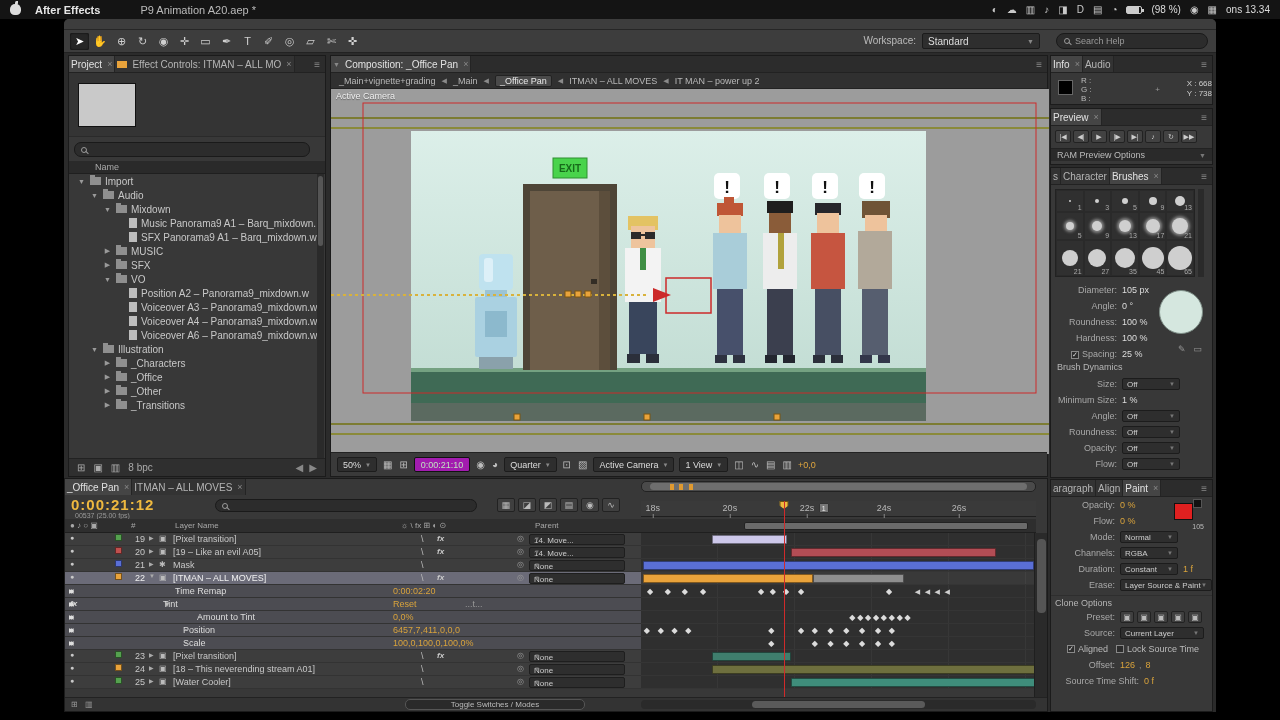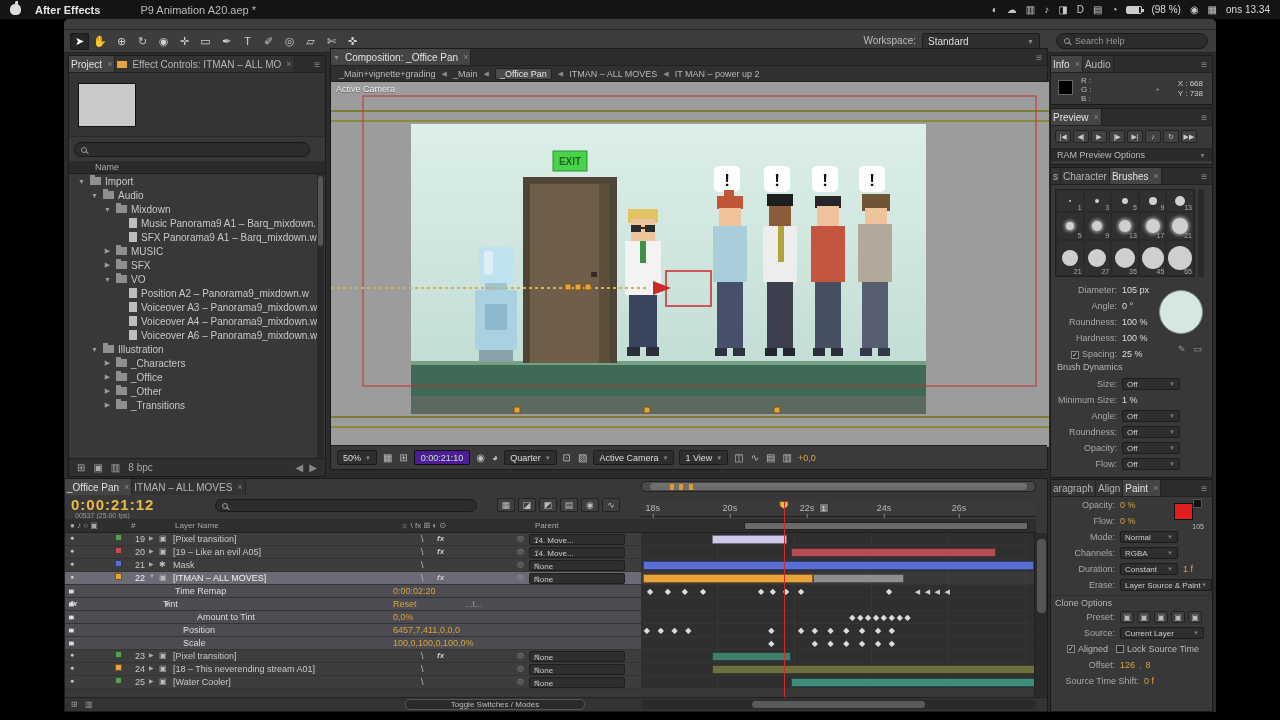--- a/index.html
+++ b/index.html
@@ -47,38 +47,38 @@
 .trow{height:14px;display:flex;align-items:center;gap:4px;color:#c8c8c8;white-space:nowrap;}
 .twirl{width:9px;color:#9a9a9a;font-size:7px;text-align:center;flex:0 0 auto;}
 .fold{width:11px;height:8px;background:#8f8f8f;position:relative;flex:0 0 auto;}
 .fold:before{content:"";position:absolute;top:-2px;left:0;width:5px;height:2px;background:#8f8f8f;}
 .fico{width:8px;height:10px;background:#bdbdbd;flex:0 0 auto;}
 #pvscroll{position:absolute;right:1px;top:118px;width:7px;bottom:18px;background:#2a2a2a;}
 #pvscroll .thumbv{position:absolute;left:1px;top:2px;width:5px;height:70px;background:#555;border-radius:3px;}
 #pfoot{position:absolute;left:0;bottom:0;width:100%;height:18px;background:#2f2f2f;border-top:1px solid #222;display:flex;align-items:center;gap:8px;padding:0 8px;color:#aaa;}
 #pfoot .fr{margin-left:auto;display:flex;gap:6px;color:#888;}
 
-#comp{left:330px;top:48px;width:718px;height:422px;}
+#comp{left:330px;top:55px;width:718px;height:422px;}
 #crumbs{position:absolute;left:0;top:17px;width:100%;height:16px;background:#303030;border-bottom:1px solid #222;display:flex;align-items:center;gap:6px;padding:0 8px;font-size:9px;color:#b8b8b8;white-space:nowrap;overflow:hidden;}
 .crumb.active{background:#4a4a4a;border:1px solid #222;border-radius:2px;padding:0 4px;color:#e8e8e8;}
 .csep{color:#8a8a8a;font-size:7px;}
 #cview{position:absolute;left:0;top:33px;width:718px;height:365px;background:#9c9c9c;}
 #viewlabel{position:absolute;left:5px;top:2px;color:#f0f0f0;font-size:9px;text-shadow:0 1px 1px rgba(0,0,0,.4);}
 #cstatus{position:absolute;left:0;bottom:0;width:100%;height:24px;background:#3a3a3a;border-top:1px solid #222;display:flex;align-items:center;gap:5px;padding:0 6px;font-size:9px;}
 .sdd{height:15px;min-width:34px;background:#2e2e2e;border:1px solid #1c1c1c;border-radius:2px;display:flex;align-items:center;gap:4px;padding:0 5px;color:#ddd;}
 .sdd .ar{color:#888;font-size:6px;}
 .sic2{color:#bdbdbd;font-size:10px;padding:0 1px;}
-.stc{height:15px;background:#4c1d95;border:1px solid #111;border-radius:2px;display:flex;align-items:center;padding:4px 6px;color:#bfe3bf;}
+.stc{height:15px;background:#a21caf;border:1px solid #111;border-radius:2px;display:flex;align-items:center;padding:4px 6px;color:#bfe3bf;}
 .sorange{color:#e0a63e;}
 
 #info{left:1050px;top:55px;width:163px;height:50px;}
 #infobody{position:absolute;inset:17px 0 0 0;font-size:8px;color:#ccc;}
 #infobody .sw{position:absolute;left:7px;top:7px;width:15px;height:15px;background:#000;border:1px solid #666;}
 #infobody .rgb{position:absolute;left:30px;top:3px;line-height:9px;color:#bbb;}
-#infobody .xy{position:absolute;right:9px;top:6px;text-align:right;line-height:10px;}
+#infobody .xy{position:absolute;right:0;top:6px;text-align:right;line-height:10px;}
 #infobody .plus{position:absolute;right:52px;top:12px;color:#999;}
 #preview{left:1050px;top:108px;width:163px;height:57px;}
 #pvbtns{position:absolute;left:4px;top:21px;display:flex;gap:2px;}
 .pvb{width:16px;height:13px;background:#424242;border:1px solid #222;border-radius:2px;color:#ccc;font-size:7px;display:flex;align-items:center;justify-content:center;}
 #ramrow{position:absolute;left:0;top:39px;width:100%;height:13px;background:#2a2a2a;border-top:1px solid #222;display:flex;align-items:center;padding:0 6px;font-size:9px;color:#bbb;}
 #ramrow .ar{margin-left:auto;color:#777;font-size:7px;}
 #brushes{left:1050px;top:167px;width:163px;height:311px;}
 #bgrid{position:absolute;left:4px;top:21px;width:140px;height:88px;display:grid;grid-template-columns:repeat(5,1fr);background:#303030;border:1px solid #222;}
 .bcell{position:relative;display:flex;align-items:center;justify-content:center;border:1px solid #2a2a2a;}
 .bdot{background:#cfcfcf;border-radius:50%;}

